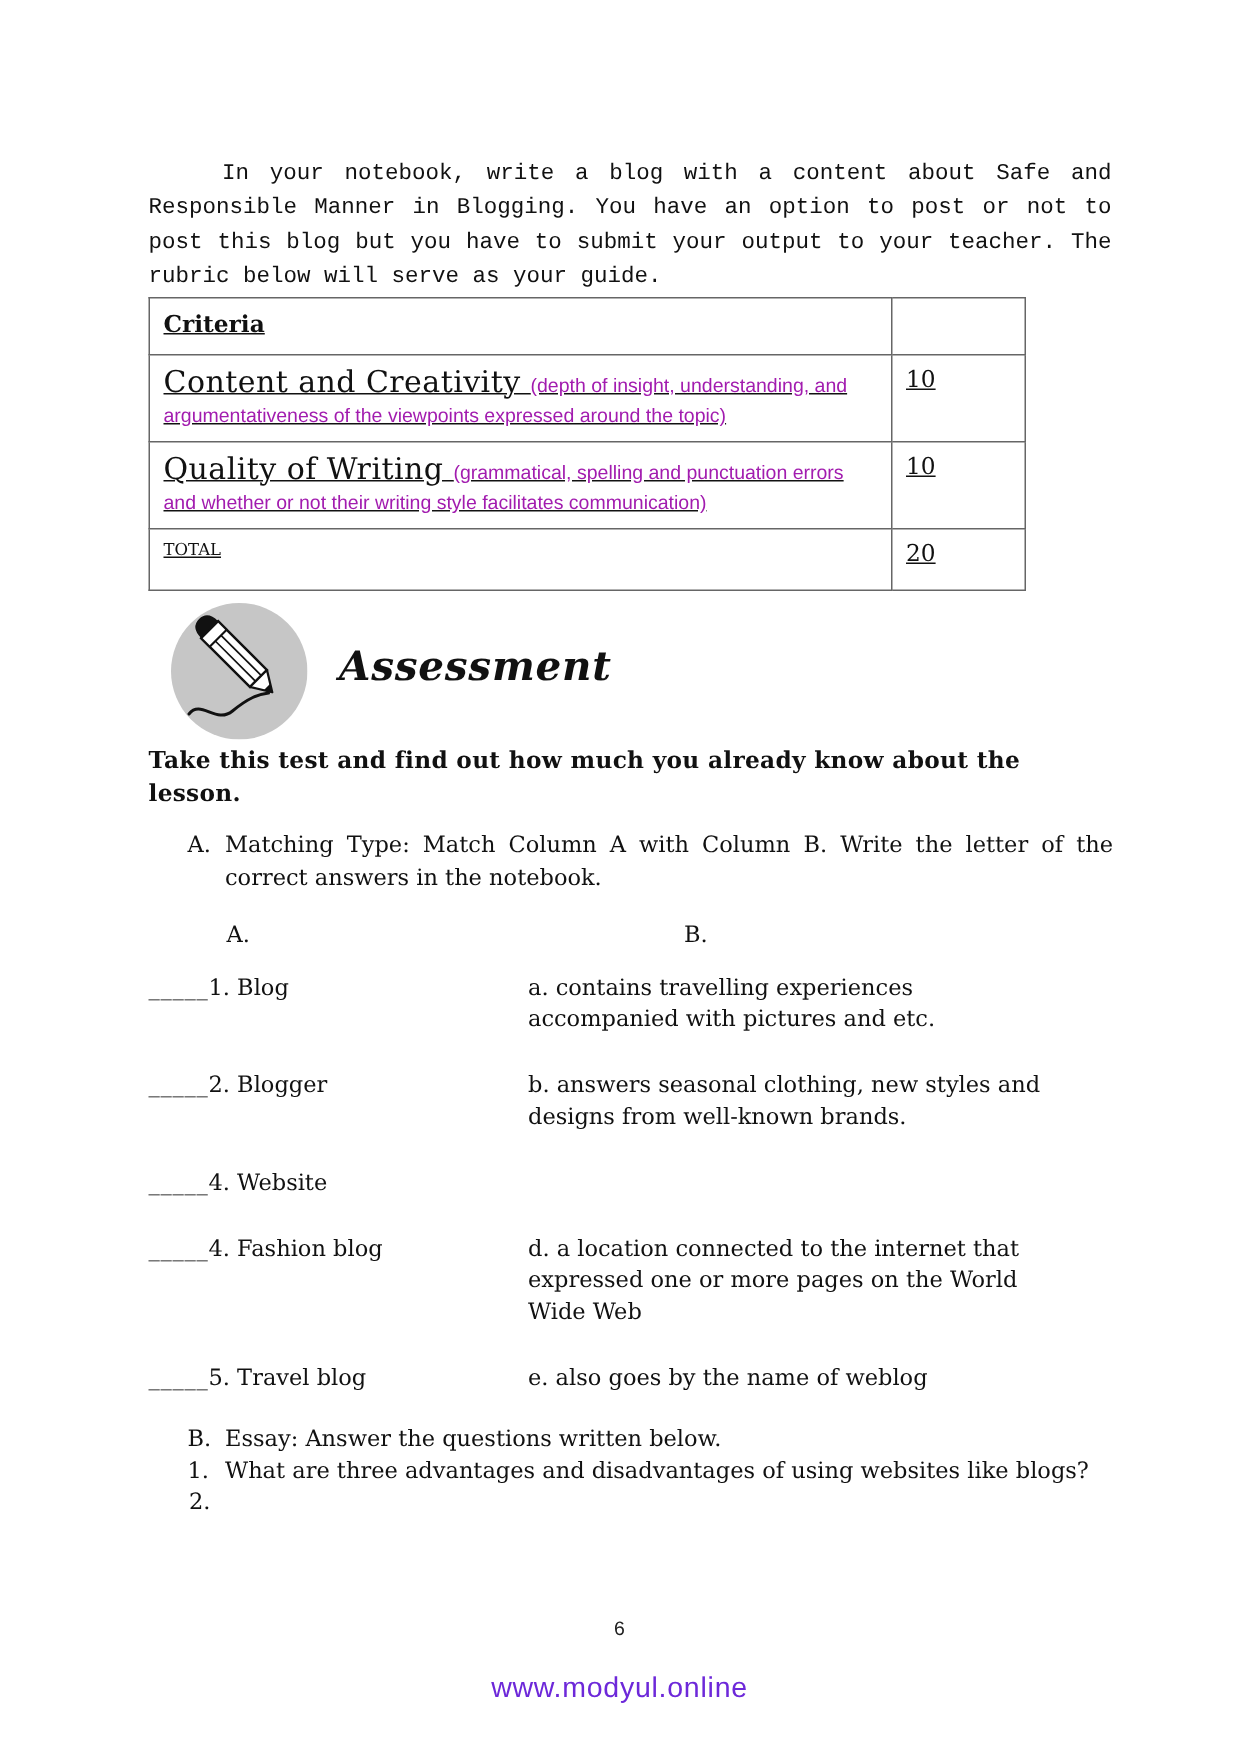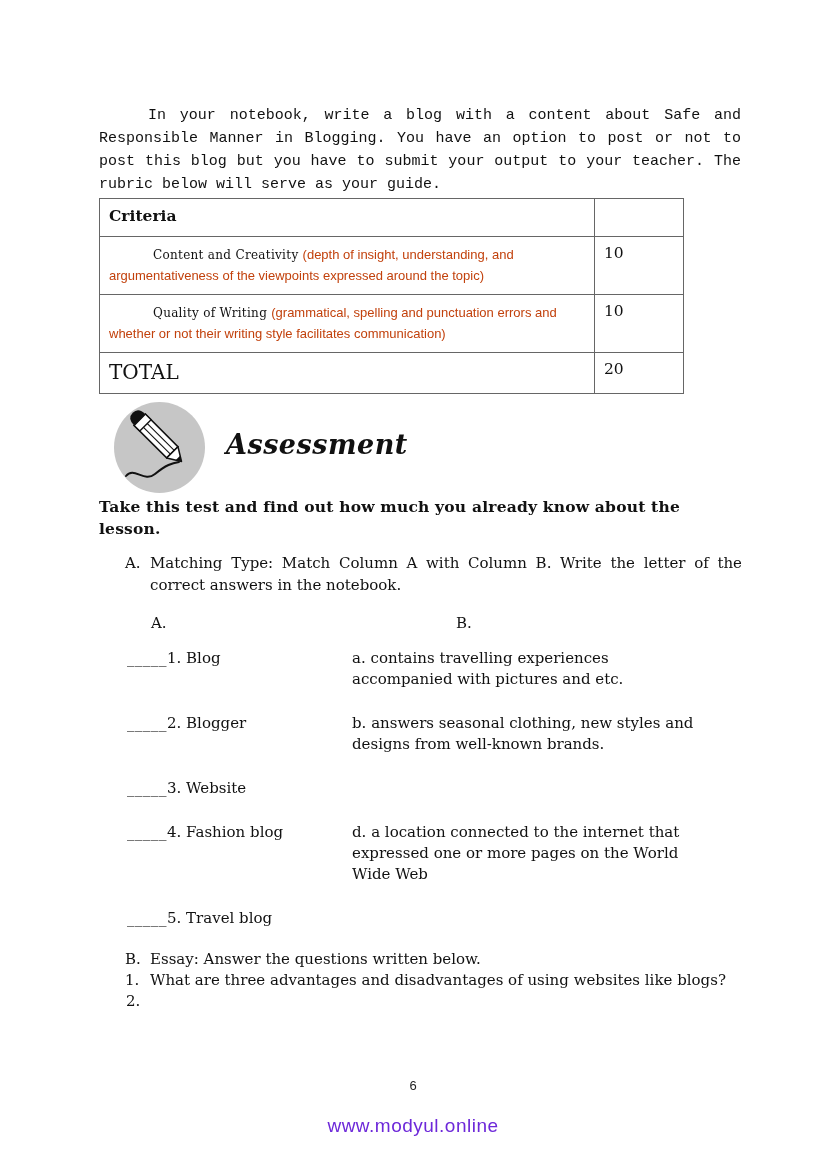--- a/index.html
+++ b/index.html
@@ -8,32 +8,32 @@
     font-family:"DejaVu Serif", serif; color:#111; overflow:hidden;
   }
   
   .intro {
     position:absolute; left:99px; top:89px; width:642px;
     font-size:15px; line-height:23px; text-align:justify; text-indent:49px;font-family:Liberation Mono, monospace;
   }
   
   .rubric {
     position:absolute; left:99px; top:198px; width:548px;
-    border-collapse:collapse; table-layout:fixed;
+    border-collapse:collapse; table-layout:fixed;text-decoration:underline;
   }
   .rubric td { border:1px solid #666; vertical-align:top; padding:7px 8px 6px 9px; }
   .rubric .c-criteria { width:477px; }
   .rubric .c-score   { width:71px; font-size:15.5px; }
   .rubric .hdr { font-weight:bold; font-size:15.5px; height:24px; }
   .row-tall td { height:44px; }
   .row-total td { height:27px; }
-  .crit-title { font-size:12px; letter-spacing:0.3px;margin-left:44px; }
-  .crit-detail { font-family:"Liberation Sans", sans-serif; font-size:13px; line-height:19px; color:#c2410c; }
+  .crit-title { font-size:20px; letter-spacing:0.3px; }
+  .crit-detail { font-family:"Liberation Sans", sans-serif; font-size:13px; line-height:19px; color:#a21caf; }
   .rubric .cell-text { line-height:20px; }
-  .total-label { font-size:20px; }
+  .total-label { font-size:11px; }
   
   .assess-icon { position:absolute; left:114px; top:402px; width:91px; height:91px; }
   .assess-title {
     position:absolute; left:226px; top:429px;
     font-size:27px; font-weight:bold; font-style:italic; letter-spacing:0.5px;
   }
   .test-intro {
     position:absolute; left:99px; top:496px; width:600px;
     font-weight:bold; font-size:15.5px; line-height:22px; letter-spacing:0.2px;
   }
@@ -41,21 +41,21 @@
   .match-instr { position:absolute; left:99px; top:552px; width:643px; font-size:15px; line-height:22px; }
   .match-instr .lbl { position:absolute; left:26px; top:0; }
   .match-instr .txt { display:block; padding-left:51px; text-align:justify; }
   .col-headers { position:absolute; left:99px; top:614px; width:643px; font-size:15px; }
   .col-headers .col-a { position:absolute; left:52px; top:0; }
   .col-headers .col-b { position:absolute; left:357px; top:0; }
   .match-list { position:absolute; left:99px; top:648px; width:643px; }
   .m-row { display:flex; margin-bottom:23px; font-size:15px; line-height:21px; }
   .m-left { width:253px; flex:0 0 253px; }
   .m-right { width:390px; flex:0 0 390px; white-space:pre-line; }
-  .blank { letter-spacing:0.5px;margin-left:28px; }
+  .blank { letter-spacing:0.5px; }
   
   .essay { position:absolute; left:99px; top:949px; width:643px; font-size:15px; line-height:21px; }
   .e-line { position:relative; padding-left:51px; }
   .e-line .num { position:absolute; left:26px; top:0; }
   .e-q { text-align:justify; width:591px; box-sizing:content-box; }
   .e-q2 .num { left:27px; }
   
   .page-num {
     position:absolute; left:0; top:1078px; width:826px; text-align:center;
     font-family:"Liberation Sans", sans-serif; font-size:13px; color:#222;
@@ -135,30 +135,31 @@
       <div class="m-left"><span class="blank">_____</span><span>1. Blog</span></div>
       <div class="m-right">a. contains travelling experiences
 accompanied with pictures and etc.</div>
     </div>
     <div class="m-row">
       <div class="m-left"><span class="blank">_____</span><span>2. Blogger</span></div>
       <div class="m-right">b. answers seasonal clothing, new styles and
 designs from well-known brands.</div>
     </div>
     <div class="m-row">
-      <div class="m-left"><span class="blank">_____</span><span>3. Website</span></div>
+      <div class="m-left"><span class="blank">_____</span><span>4. Website</span></div>
     </div>
     <div class="m-row">
       <div class="m-left"><span class="blank">_____</span><span>4. Fashion blog</span></div>
       <div class="m-right">d. a location connected to the internet that
 expressed one or more pages on the World
 Wide Web</div>
     </div>
     <div class="m-row">
       <div class="m-left"><span class="blank">_____</span><span>5. Travel blog</span></div>
+      <div class="m-right">e. also goes by the name of weblog</div>
     </div>
   </div>
 
   <div class="essay">
     <div class="e-line">
       <span class="num">B.</span>
       <span>Essay: Answer the questions written below.</span>
     </div>
     <div class="e-line e-q">
       <span class="num">1.</span>

